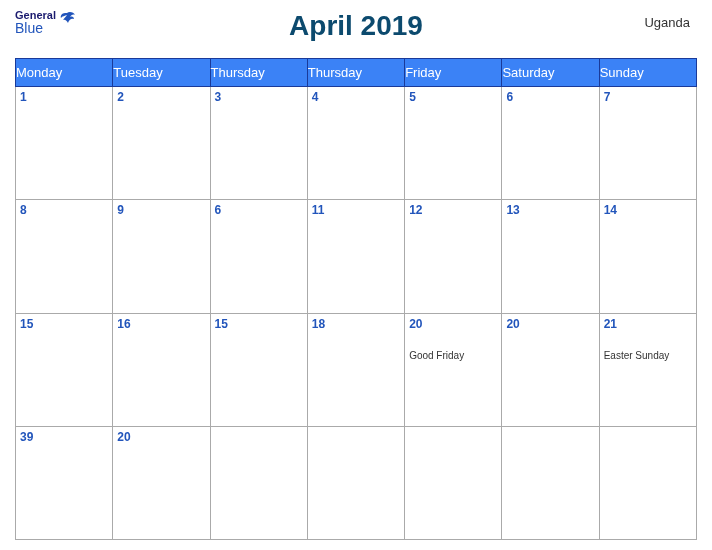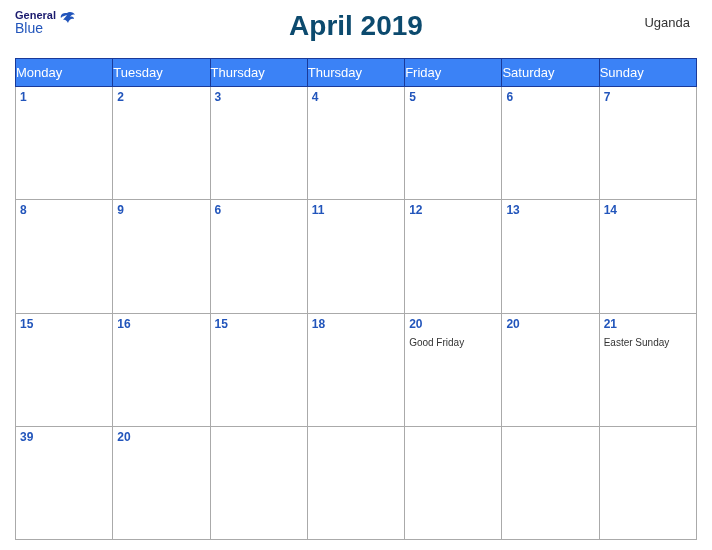--- a/index.html
+++ b/index.html
@@ -74,21 +74,21 @@
     .day-number {
       font-size: 12px;
       color: #2255bb;
       font-weight: bold;
       display: block;
     }
     .holiday-name {
       font-size: 10px;
       color: #333;
       display: block;
-      margin-top: 6px;
+      margin-top: 19px;
     }
     .empty-day {
       background: #fff;
     }
     .logo-container {
       display: flex;
       align-items: flex-start;
       position: absolute;
       left: 0;
       top: 0;

